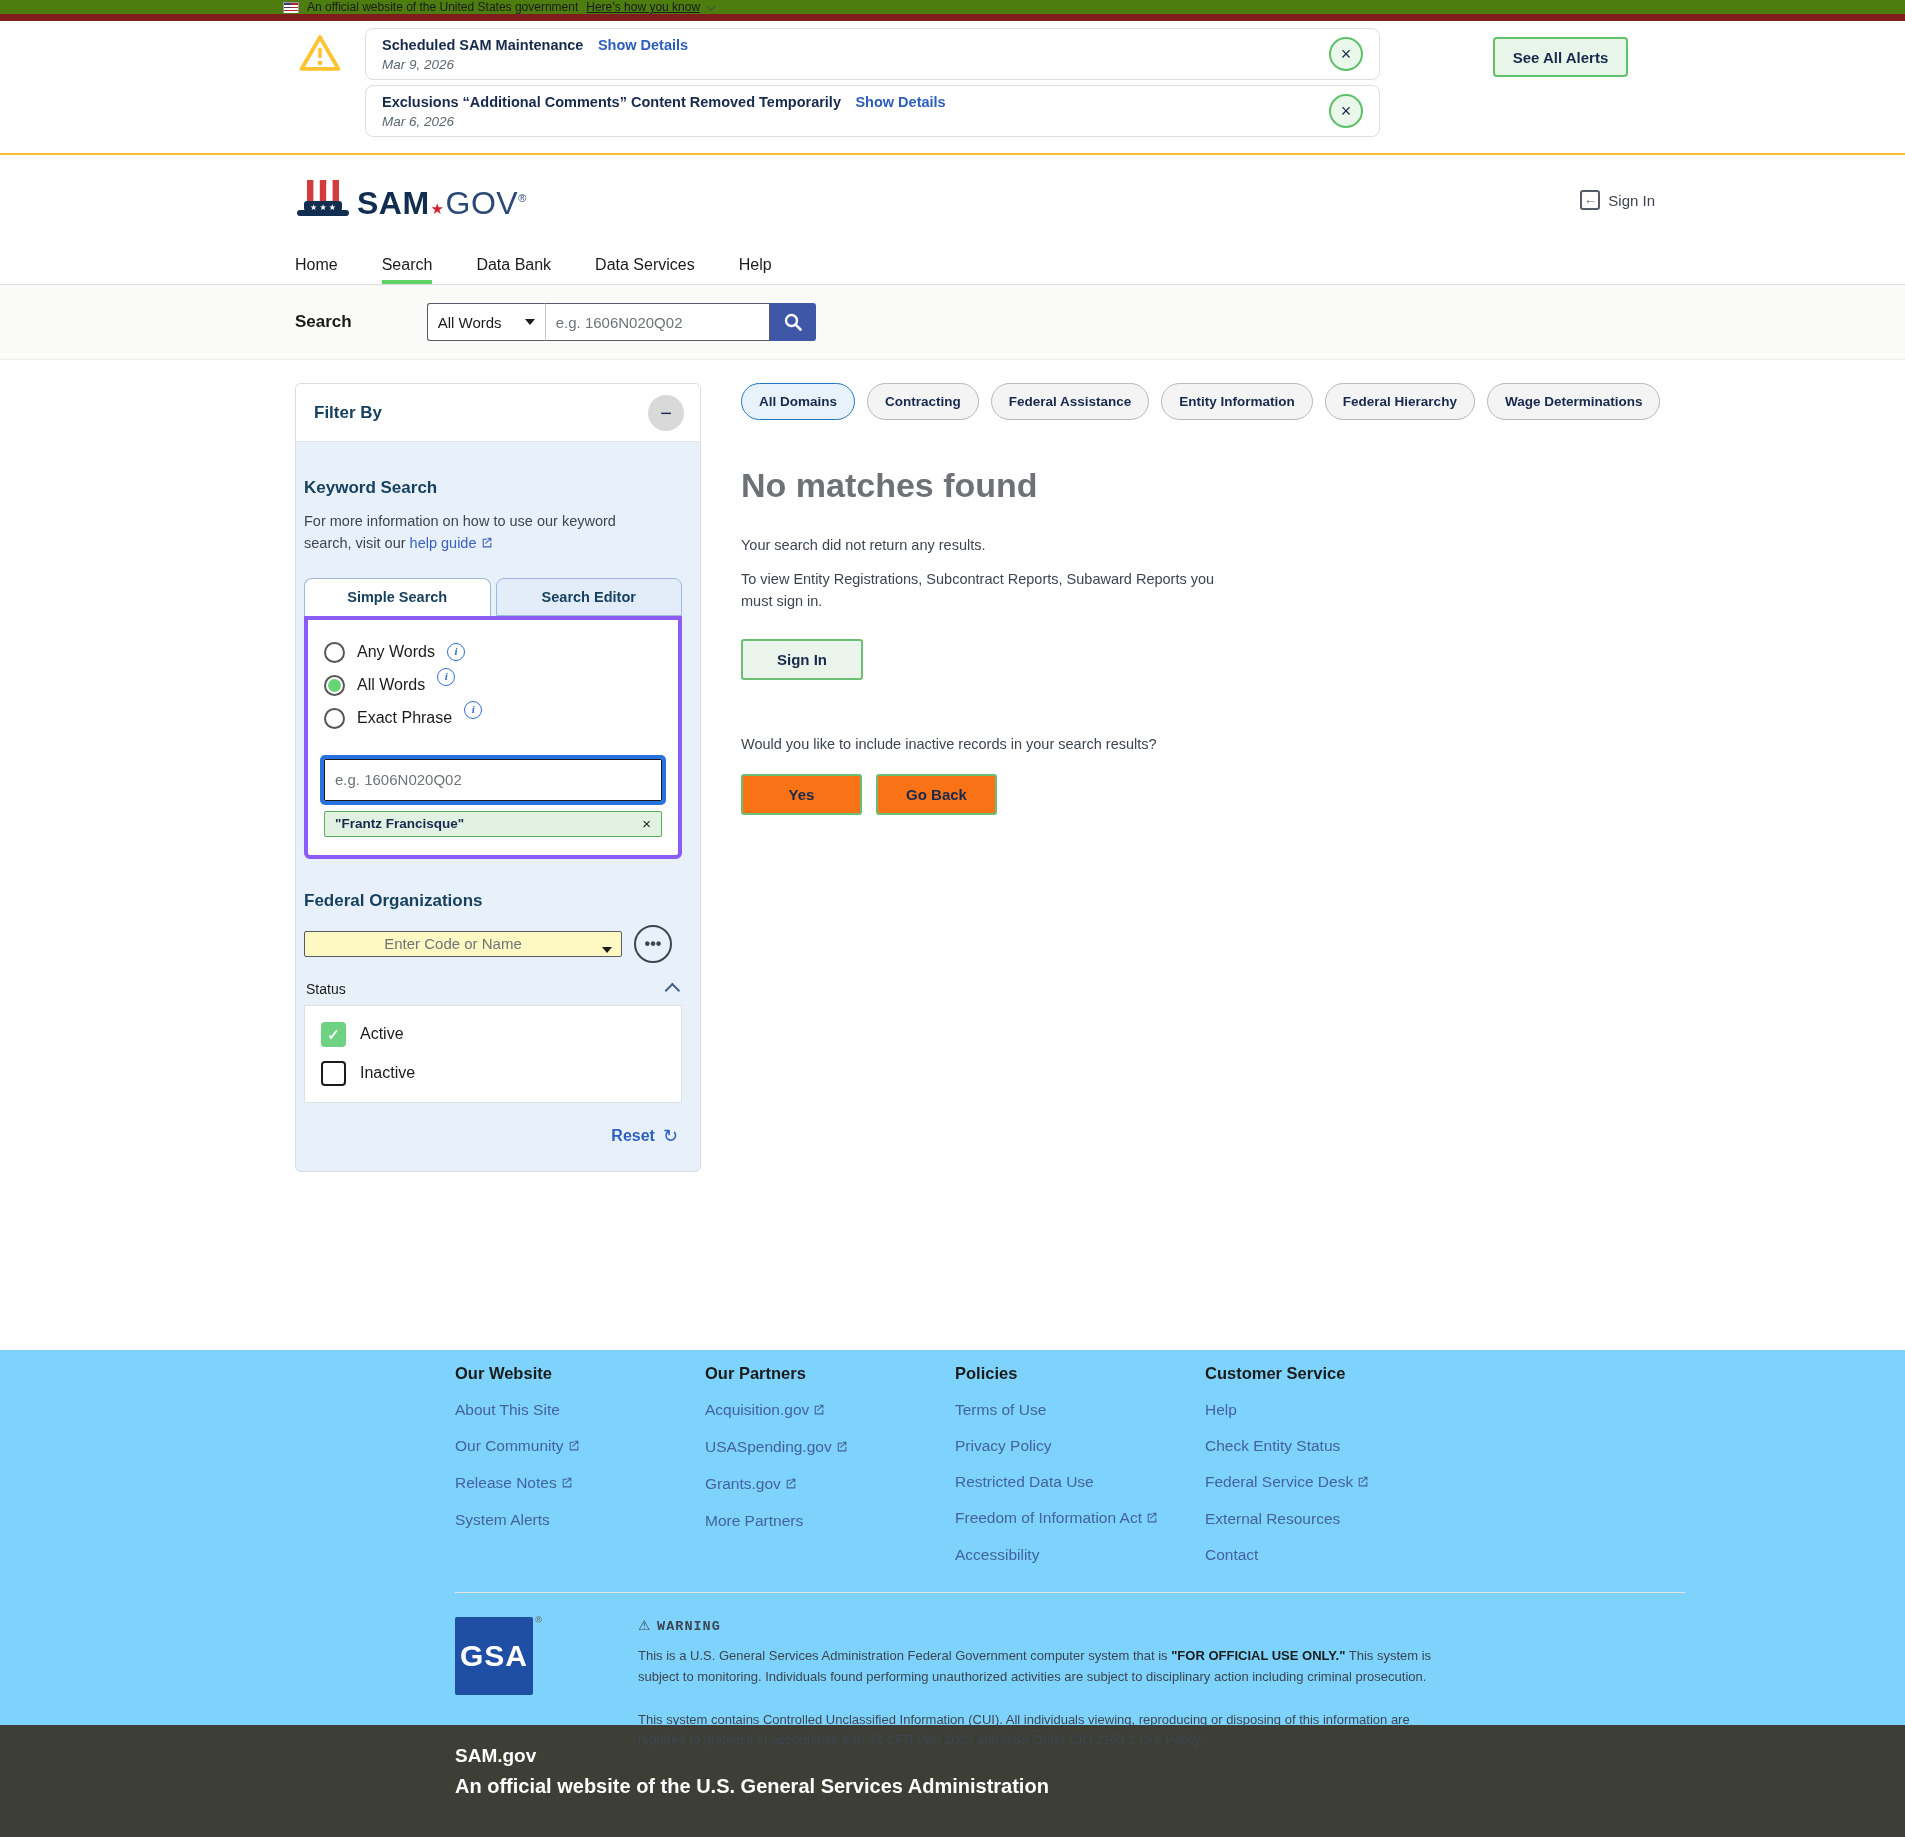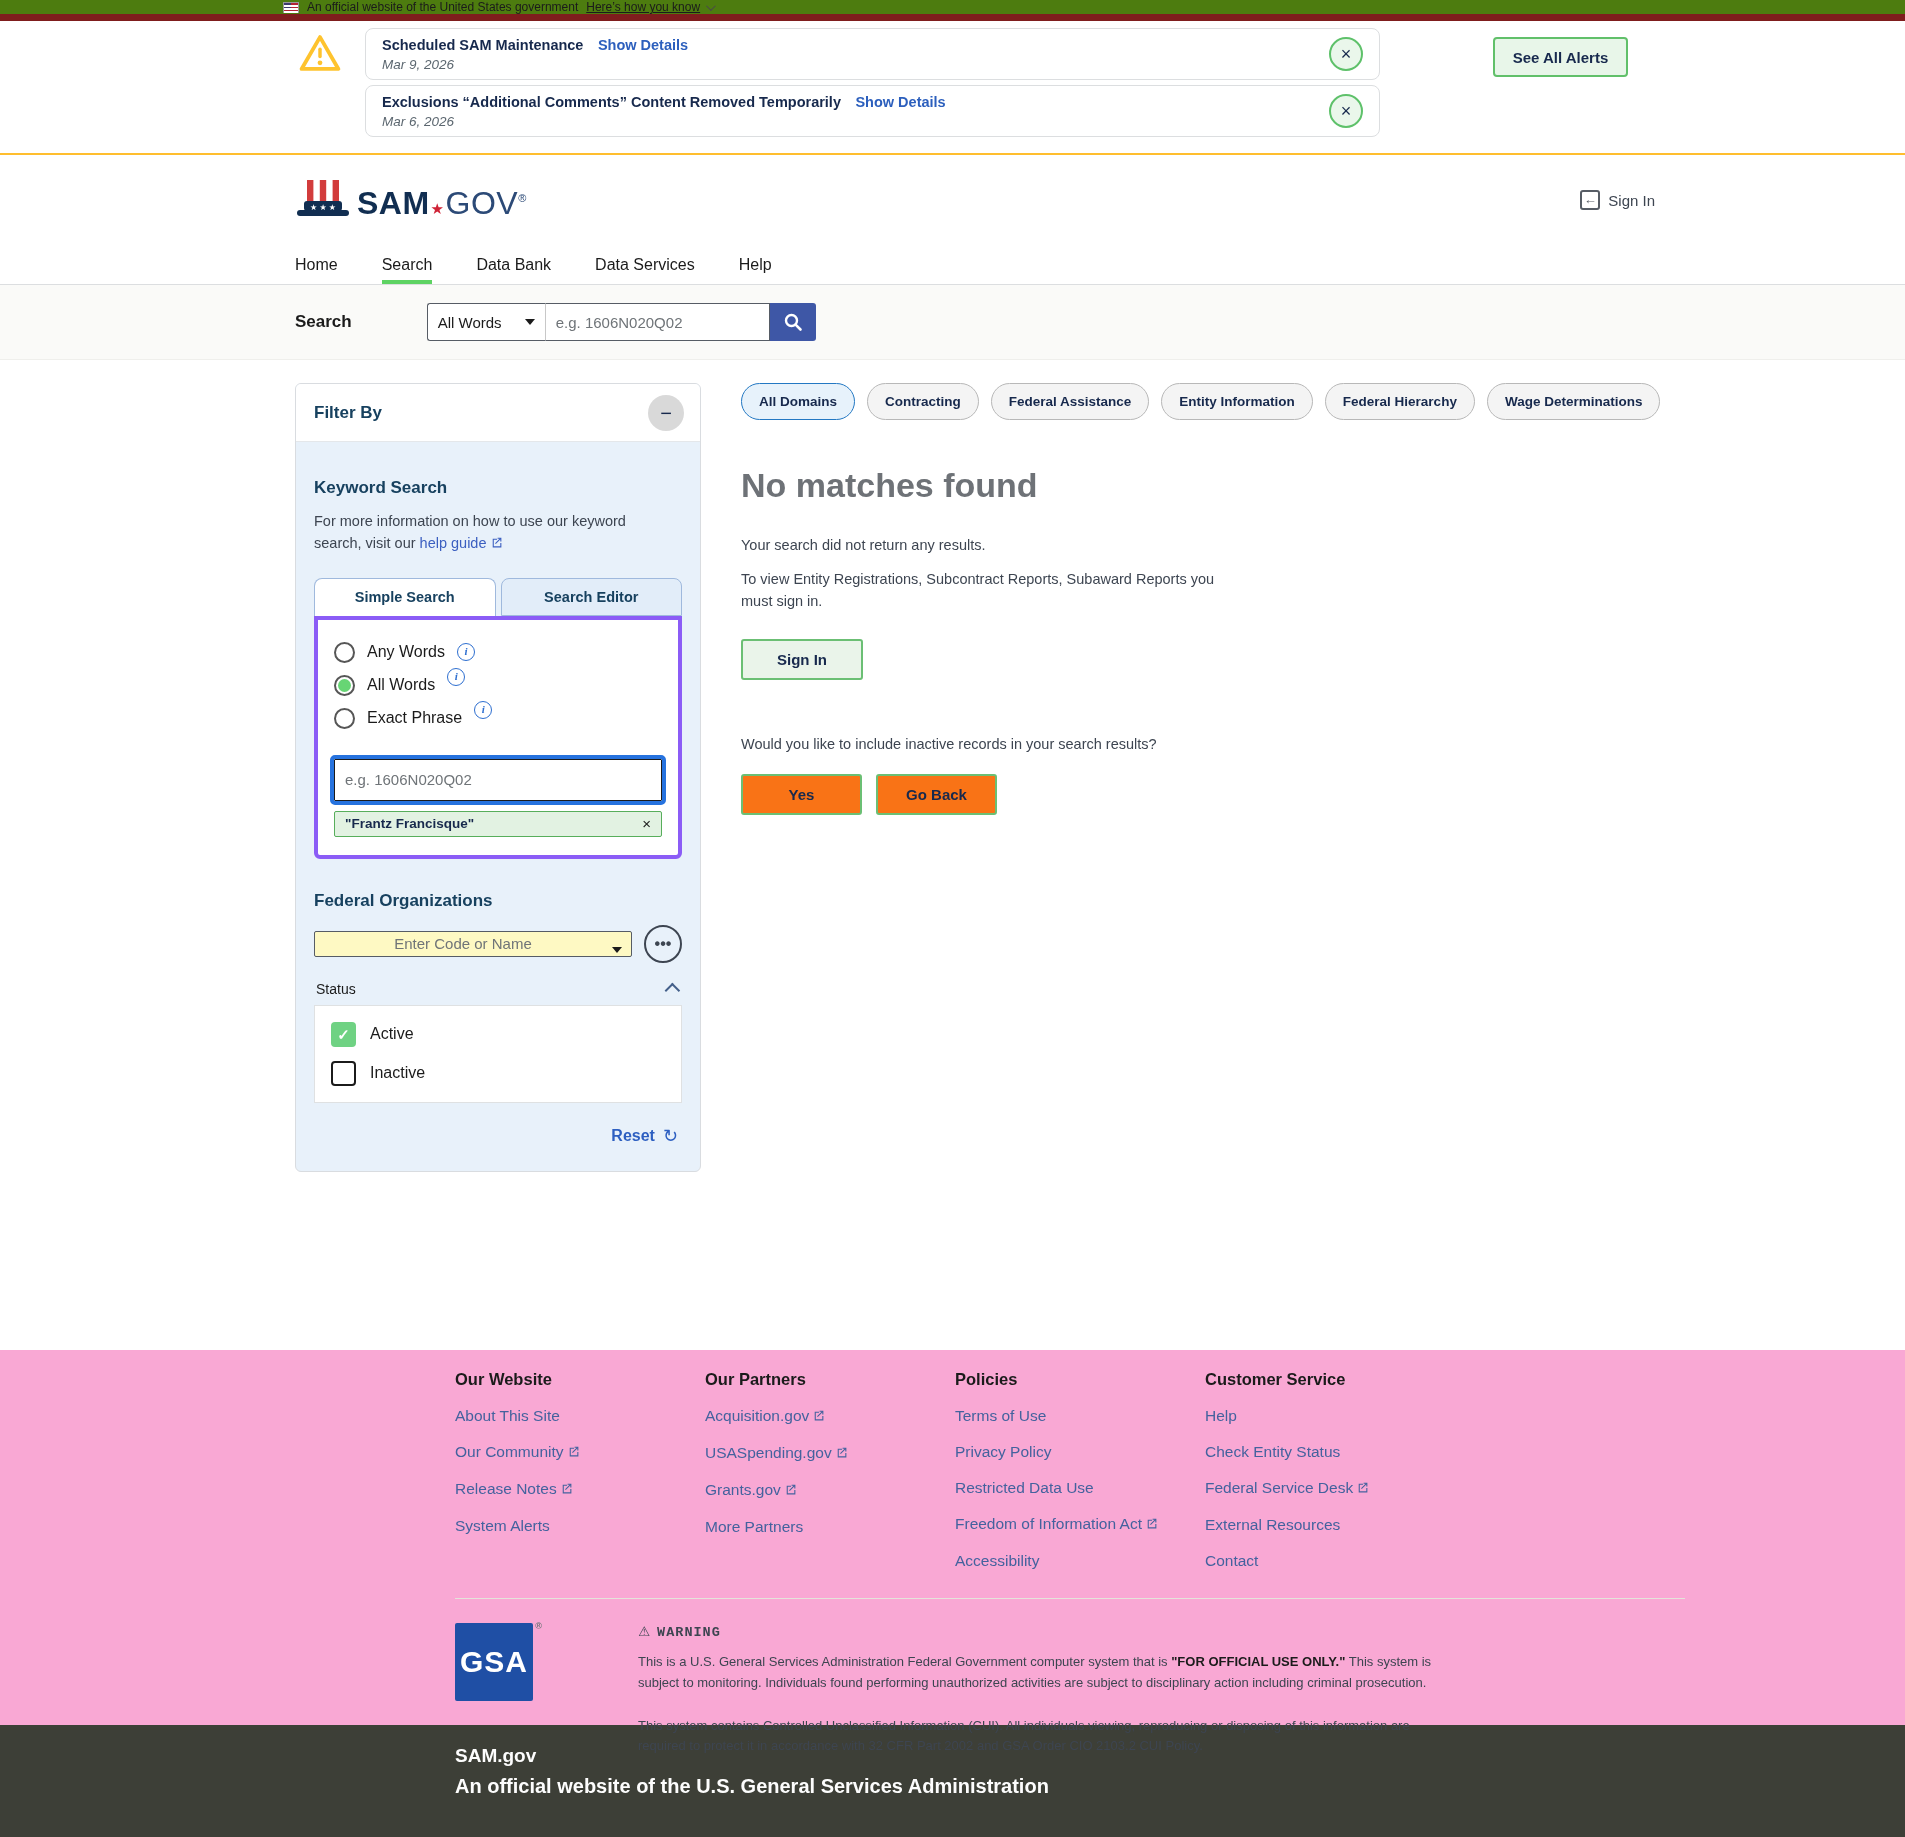--- a/index.html
+++ b/index.html
@@ -51,21 +51,21 @@
   .band-input{width:225px; height:38px; border:1px solid #565c65; border-left:1px solid #c8c8c8; font-size:15px; padding:0 10px; font-family:inherit; color:#1b1b1b;}
   .band-input::placeholder{color:#6f7478;}
   .band-search-btn{width:46px; height:38px; background:#3e57a6; border:none; border-radius:0 3px 3px 0; display:flex; align-items:center; justify-content:center; cursor:pointer;}
   
   .main{display:flex; padding:23px 0 0 295px; gap:40px; background:#fff; height:990px;}
   
   .filter-panel{width:406px; border:1px solid #d9dce0; border-radius:6px; background:#e8f1fa; overflow:hidden; align-self:flex-start;}
   .filter-head{background:#fff; height:58px; display:flex; align-items:center; justify-content:space-between; padding:0 16px 0 18px; border-bottom:1px solid #e4e7ea;}
   .filter-title{font-size:17px; font-weight:bold; color:#17415f;}
   .collapse-btn{width:36px; height:36px; border-radius:50%; background:#d9d9d9; border:none; font-size:20px; color:#17294d; cursor:pointer; line-height:1;}
-  .filter-body{padding:36px 18px 24px 18px;}
+  .filter-body{padding:36px 18px 24px 8px;}
   .kw-heading{font-size:17px; font-weight:bold; color:#17415f;}
   .kw-info{font-size:14.5px; color:#3d4551; line-height:1.55; margin-top:12px; width:360px;}
   .help-link{color:#3b5fc0; text-decoration:none; cursor:pointer;}
   .ext-icon{display:inline-block; vertical-align:-1px; margin-left:3px; color:inherit;}
   .tabs{display:flex; gap:5px; margin-top:22px;}
   .tab{flex:1; height:38px; border:1px solid #9fb9dd; border-radius:8px 8px 0 0; display:flex; align-items:center; justify-content:center; font-weight:bold; font-size:14.5px; color:#17415f; cursor:pointer;}
   .tab.active{background:#fff; border-bottom:none; margin-bottom:-1px; z-index:2; position:relative;}
   .tab.inactive{background:#e2edf9;}
   .tab-body{background:#fff; border:4px solid #8b5cf6; border-radius:0 0 6px 6px; padding:22px 16px 18px 16px; position:relative;}
   .radio-row{display:flex; align-items:center; margin-bottom:12px;}
@@ -103,21 +103,21 @@
   .pill{height:37px; border-radius:19px; padding:0 17px; display:flex; align-items:center; font-size:13.5px; font-weight:bold; color:#17294d; background:#f4f4f4; border:1px solid #b8b8b8; cursor:pointer; white-space:nowrap;}
   .pill.active{background:#e7f2fb; border:1px solid #2378c3;}
   .no-match-title{font-size:34px; font-weight:bold; color:#6e7277; margin-top:46px;}
   .sub-text{font-size:14.5px; color:#3d4551; margin-top:32px;}
   .note-text{font-size:14.5px; color:#3d4551; margin-top:16px; width:505px; line-height:1.5;}
   .signin-btn{margin-top:26px; width:122px; height:41px; background:#eaf4ea; border:2px solid #6bbf74; border-radius:3px; font-size:15px; font-weight:bold; color:#17294d; font-family:inherit; cursor:pointer;}
   .question-text{font-size:14.5px; color:#3d4551; margin-top:56px;}
   .choice-row{display:flex; gap:14px; margin-top:22px;}
   .choice-btn{width:121px; height:41px; background:#f97316; border:2px solid #6bbf74; border-radius:3px; font-size:15px; font-weight:bold; color:#17294d; font-family:inherit; cursor:pointer;}
   
-  .footer{background:#f9a8d4; height:375px; padding:20px 0 0 455px;}
+  .footer{background:#7dd3fc; height:375px; padding:14px 0 0 455px;}
   .footer-cols{display:flex;}
   .footer-col{width:250px;}
   .footer-col h4{font-size:16.5px; color:#1b1b1b; margin-bottom:4px;}
   .footer-link{display:block; font-size:15.5px; color:#44629e; margin-top:18px; text-decoration:none; cursor:pointer;}
   .footer-bottom{display:flex; margin-top:28px; border-top:1px solid #e4e4da; padding-top:24px; width:1230px;}
   .gsa-logo{width:78px; height:78px; background:#1f4fa5; color:#fff; font-size:30px; font-weight:bold; display:flex; align-items:center; justify-content:center; position:relative; flex:none; border-radius:2px; letter-spacing:1px;}
   .gsa-reg{position:absolute; top:-2px; right:-10px; font-size:9px; color:#6f7478;}
   .warning-block{margin-left:105px; width:795px;}
   .warning-head{font-family:"Liberation Mono", monospace; font-size:13.5px; font-weight:bold; color:#3d4551; letter-spacing:1px;}
   .warn-tri{font-family:"DejaVu Sans", sans-serif; margin-right:6px; font-weight:normal;}

